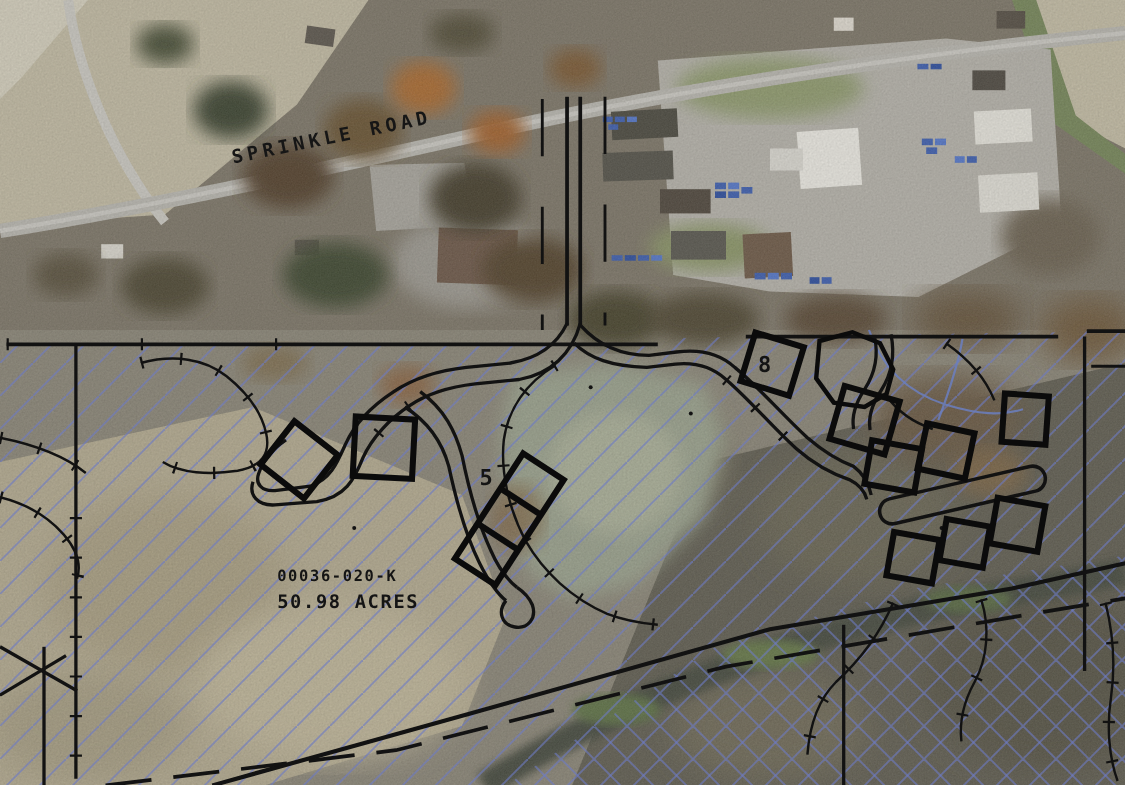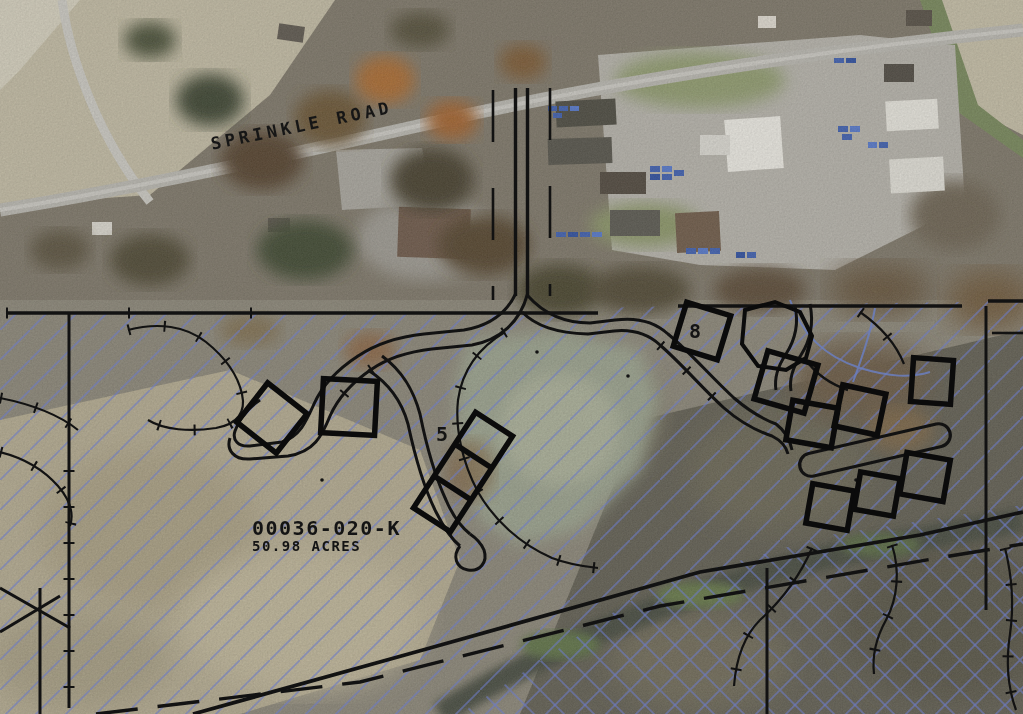--- a/index.html
+++ b/index.html
@@ -3,22 +3,22 @@
 <meta charset="utf-8">
 <style>
   html,body{margin:0;padding:0;background:#222;}
   .stage{position:relative;width:1023px;height:714px;overflow:hidden;background:#8a8577;
          font-family:"DejaVu Sans Mono","Liberation Mono",monospace;}
   .stage svg{position:absolute;left:0;top:0;}
   .lbl{position:absolute;color:var(--label_black,#141414);white-space:nowrap;
        font-family:"DejaVu Sans Mono","Liberation Mono",monospace;}
   #road-label{left:209px;top:134px;font-size:17px;letter-spacing:4px;
               transform:rotate(-11.5deg);transform-origin:0 0;display:inline-block;font-weight:bold;color:#161616;}
-  #parcel-id{left:252px;top:516px;font-size:20px;letter-spacing:1.5px;font-weight:bold;}
-  #parcel-acres{left:252px;top:538px;font-size:14px;letter-spacing:1.5px;font-weight:bold;}
+  #parcel-id{left:252px;top:516px;font-size:14px;letter-spacing:1.5px;font-weight:bold;}
+  #parcel-acres{left:252px;top:538px;font-size:17px;letter-spacing:1.5px;font-weight:bold;}
   #bldg5{left:436px;top:422px;font-size:20px;font-weight:bold;}
   #bldg8{left:689px;top:319px;font-size:20px;font-weight:bold;}
 </style>
 </head>
 <body>
 
 <div class="stage">
 
 <svg width="1023" height="714" viewBox="0 0 1023 714">
   <defs>

